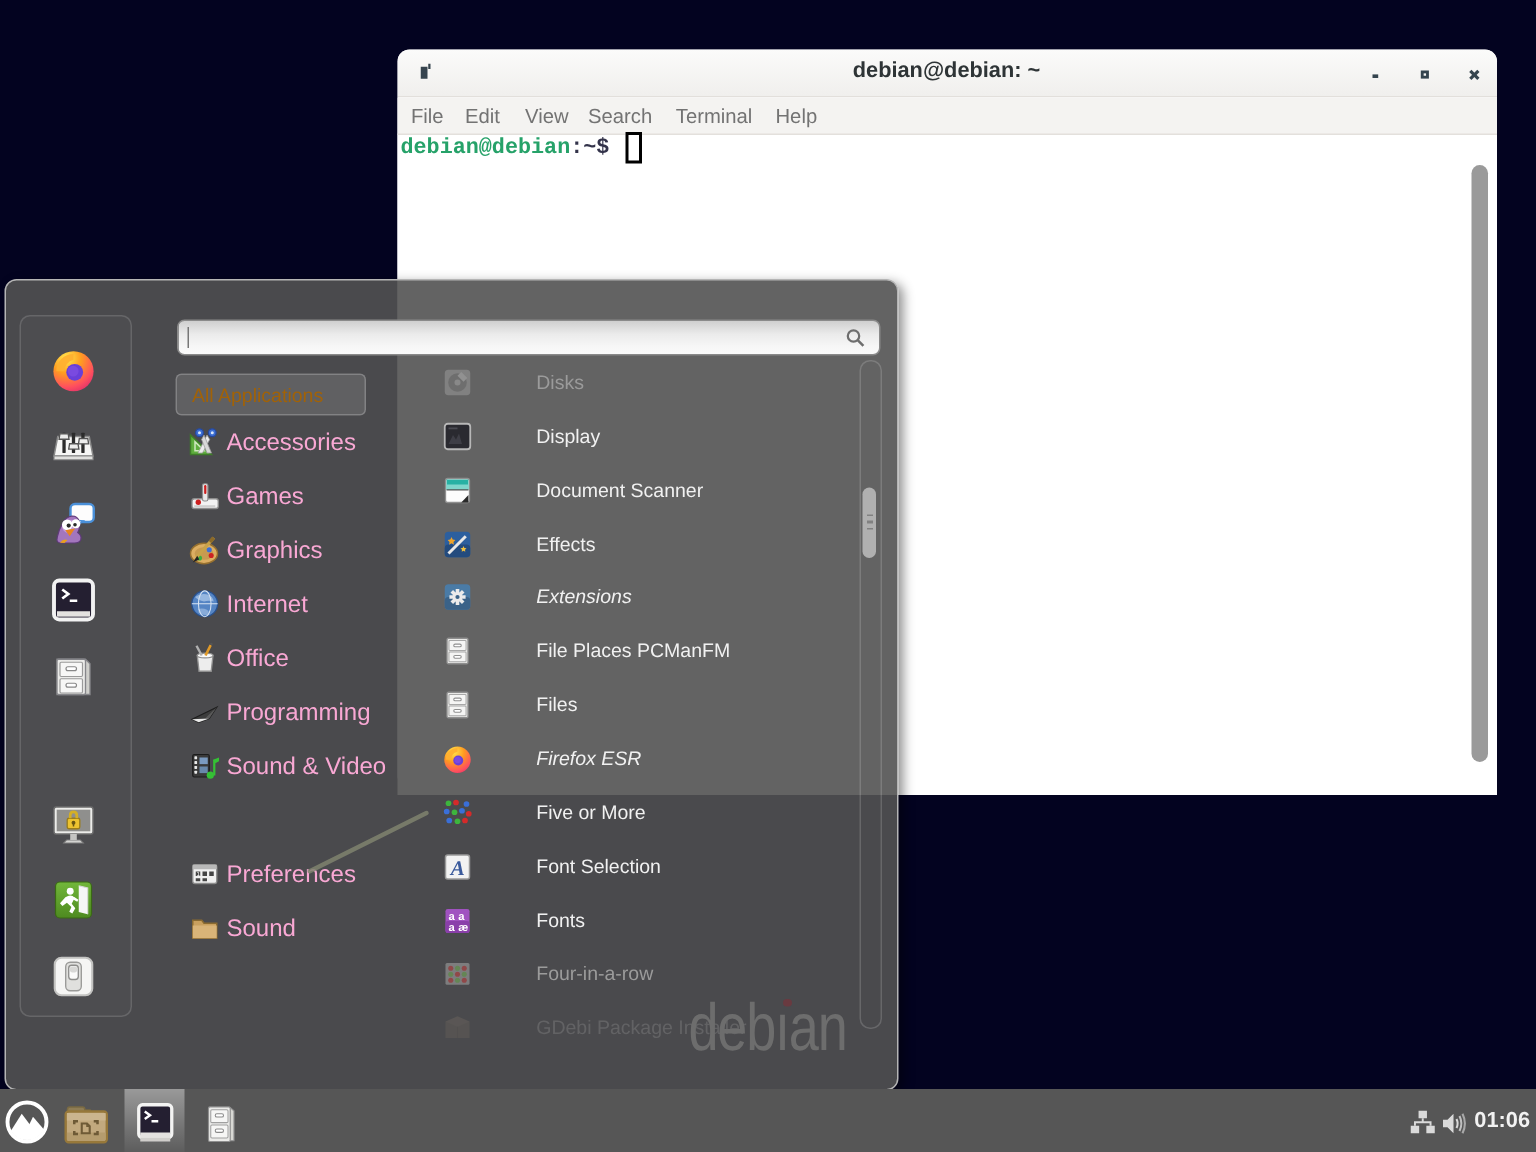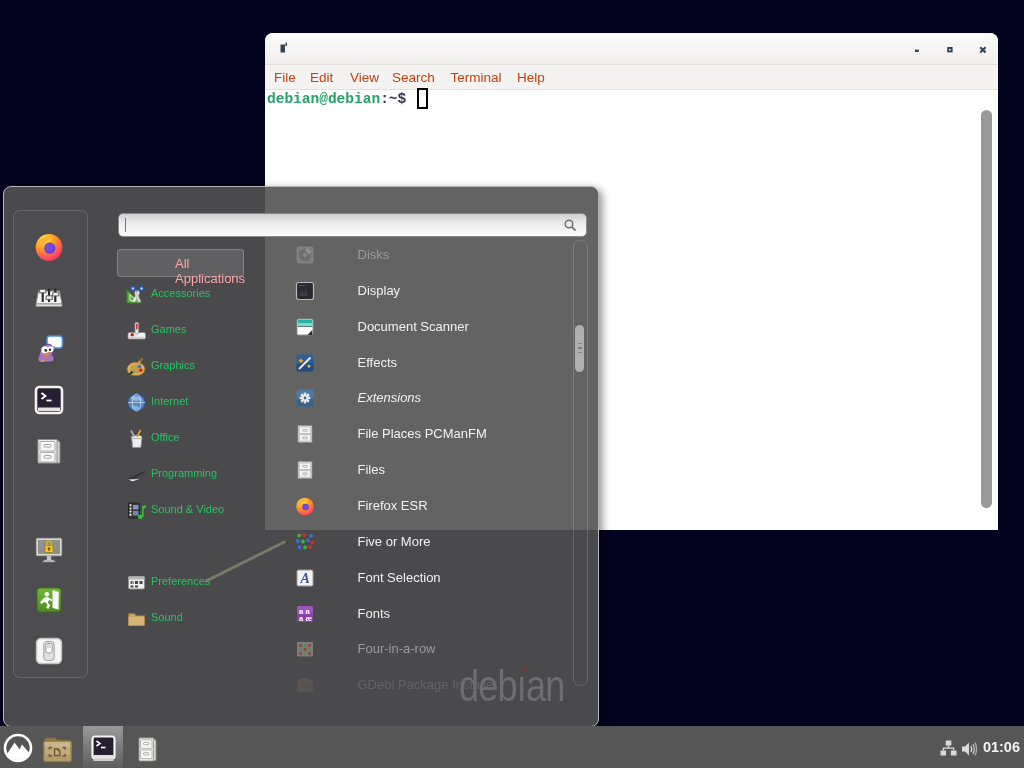--- a/index.html
+++ b/index.html
@@ -6,42 +6,42 @@
 html,body { width:1024px; height:768px; overflow:hidden; }
 body { position:relative; background:#030320; font-family:"Liberation Sans", sans-serif; }
 .abs { position:absolute; }
 
 
 #term { left:264.5px; top:32.5px; width:733px; height:488px; background:#ffffff;
   border-radius:8px 8px 3px 3px; }
 #titlebar { left:0; top:0; width:100%; height:32px; border-radius:8px 8px 0 0;
   background:linear-gradient(#fbfbfa,#f0efed); border-bottom:1px solid #e2dfdb; }
 #title { width:100%; top:6.5px; text-align:center; font-size:14.5px; font-weight:bold; color:#2e3436; }
-#menubar { left:0; top:32px; width:100%; height:25px; background:#f4f3f1; color:#c2410c; font-size:14px; border-bottom:1px solid #e3e0dc; }
+#menubar { left:0; top:32px; width:100%; height:25px; background:#f4f3f1; color:#737373; font-size:14px; border-bottom:1px solid #e3e0dc; }
 #menubar span { position:absolute; top:5px; font-size:13.5px; }
 #termbody { left:0; top:57px; width:100%; height:440px; background:#fff; }
 #prompt { left:2.5px; top:1.5px; font-family:"Liberation Mono", monospace; font-size:14.5px; font-weight:bold; color:#26a269; }
 #prompt .d { color:#33334a; }
 #cursor { left:152.8px; top:-1.5px; width:11.2px; height:20.6px; border:2px solid #000; background:#fff; }
 #tscroll { left:716px; top:77.5px; width:11px; height:398px; background:#9a9a9a; border-radius:6px; }
 
 
 #menu { left:2.5px; top:186px; width:596px; height:540.5px; background:rgba(82,82,82,0.90);
   border:1.5px solid #b5b5b5; border-radius:8px; box-shadow:3px 3px 8px rgba(0,0,0,0.45); }
 #sidebar { left:9px; top:23px; width:75.5px; height:467.5px; border:1px solid rgba(255,255,255,0.14);
   border-radius:7px; background:rgba(255,255,255,0.02); }
 #searchbox { left:114.5px; top:26px; width:469px; height:23.5px; border-radius:5px;
   border:1px solid #8a8a8a; background:linear-gradient(#cfcfcf 0%, #ebebeb 40%, #f6f6f6 75%, #fafafa 100%); }
 #searchbox .caret { position:absolute; left:6px; top:4px; width:1px; height:14px; background:#777; }
 #allapps { left:113px; top:61.5px; width:127.5px; height:28.5px; border-radius:4px;
   background:rgba(255,255,255,0.12); border:1px solid rgba(255,255,255,0.22); }
-#allapps span { position:absolute; left:10.5px; top:6.5px; font-size:13px; color:#fca5a5;margin-left:47px; }
+#allapps span { position:absolute; left:10.5px; top:6.5px; font-size:13px; color:#a16207; }
 .cat { left:122px; width:145px; height:22px; }
 .cat svg { position:absolute; left:0; top:0; }
-.cat .ct { position:absolute; left:25.5px; top:3px; font-size:11px; color:#22c55e; white-space:nowrap; }
+.cat .ct { position:absolute; left:25.5px; top:3px; font-size:16px; color:#f9a8d4; white-space:nowrap; }
 .app { left:287px; width:280px; height:22px; }
 .app svg { position:absolute; left:4px; top:1px; }
 .app .at { position:absolute; left:27px; top:3px; font-size:13px; color:#f1f1f1; white-space:nowrap;margin-left:40px; }
 .app.dis .at { color:#9b9b9b; }
 .fav { left:30px; width:30px; height:30px; }
 #strack { left:569px; top:53px; width:15.5px; height:446px; border:1px solid rgba(255,255,255,0.16); border-radius:7px; }
 #sthumb { left:571px; top:137.5px; width:9.5px; height:47px; background:#b0b0b0; border-radius:5px; }
 #sthumb i { position:absolute; left:3px; width:4px; height:1.6px; background:#818181; }
 #wmark { left:455px; top:474px; font-size:44.5px; color:#6d6d6d; letter-spacing:-1px; transform:scale(0.81,1); transform-origin:left top; }
 #idot { left:518.5px; top:478.5px; width:5.5px; height:5.5px; border-radius:50%; background:#693a40; }
@@ -52,20 +52,21 @@
 
 #panel { left:0; top:726px; width:1024px; height:42px; background:#565656; }
 #hl { left:83px; top:0; width:40px; height:42px; background:linear-gradient(rgba(255,255,255,0.40), rgba(255,255,255,0.04)); }
 #clock { right:4px; top:13px; font-size:14.5px; font-weight:bold; color:#f2f2f2; }
 </style>
 </head>
 <body>
 
   <div class="abs" id="term">
     <div class="abs" id="titlebar">
+      <div class="abs" id="title">debian@debian: ~</div>
       <svg class="abs" style="left:0;top:0" width="733" height="32" viewBox="0 0 733 32">
         <rect x="15.5" y="11.5" width="4.5" height="8" fill="#36444e"></rect>
         <rect x="20.5" y="9.5" width="1.5" height="3.5" fill="#36444e"></rect>
         <rect x="650" y="16.6" width="3.8" height="2.4" fill="#35444e"></rect>
         <rect x="682.2" y="14" width="5.4" height="5.4" fill="#35444e"></rect>
         <rect x="684.1" y="15.9" width="1.6" height="1.6" fill="#f4f4f3"></rect>
         <g stroke="#35444e" stroke-width="2.1">
           <line x1="715.2" y1="14.2" x2="720.6" y2="19.6"></line>
           <line x1="720.6" y1="14.2" x2="715.2" y2="19.6"></line>
         </g>
@@ -269,21 +270,21 @@
     <div class="abs app" style="top:272.1px;">
       <svg width="20" height="20" viewBox="0 0 20 20">
         <rect x="3" y="1.5" width="14" height="17" rx="1" fill="#e9e9e7" stroke="#8f8f8f" stroke-width="0.9"></rect>
         <rect x="4.3" y="3" width="11.4" height="6.6" rx="0.6" fill="#f5f5f4" stroke="#a8a8a8" stroke-width="0.7"></rect>
         <rect x="4.3" y="10.6" width="11.4" height="6.6" rx="0.6" fill="#f5f5f4" stroke="#a8a8a8" stroke-width="0.7"></rect>
         <rect x="7.5" y="5.4" width="5" height="1.8" rx="0.9" fill="#fff" stroke="#909090" stroke-width="0.7"></rect>
         <rect x="7.5" y="13" width="5" height="1.8" rx="0.9" fill="#fff" stroke="#909090" stroke-width="0.7"></rect>
       </svg>
       <span class="at">Files</span>
     </div>
-    <div class="abs app" style="top:307.9px;">
+    <div class="abs app" style="top:307.9px;font-style:italic;">
       <svg width="20" height="20" viewBox="0 0 20 20">
         <defs>
           <radialGradient id="fx1" cx="0.35" cy="0.2" r="1">
             <stop offset="0" stop-color="#ffe94d"></stop>
             <stop offset="0.4" stop-color="#ff9a1f"></stop>
             <stop offset="0.75" stop-color="#ff4f5e"></stop>
             <stop offset="1" stop-color="#d9216e"></stop>
           </radialGradient>
         </defs>
         <circle cx="10" cy="10.5" r="8.8" fill="url(#fx1)"></circle>

